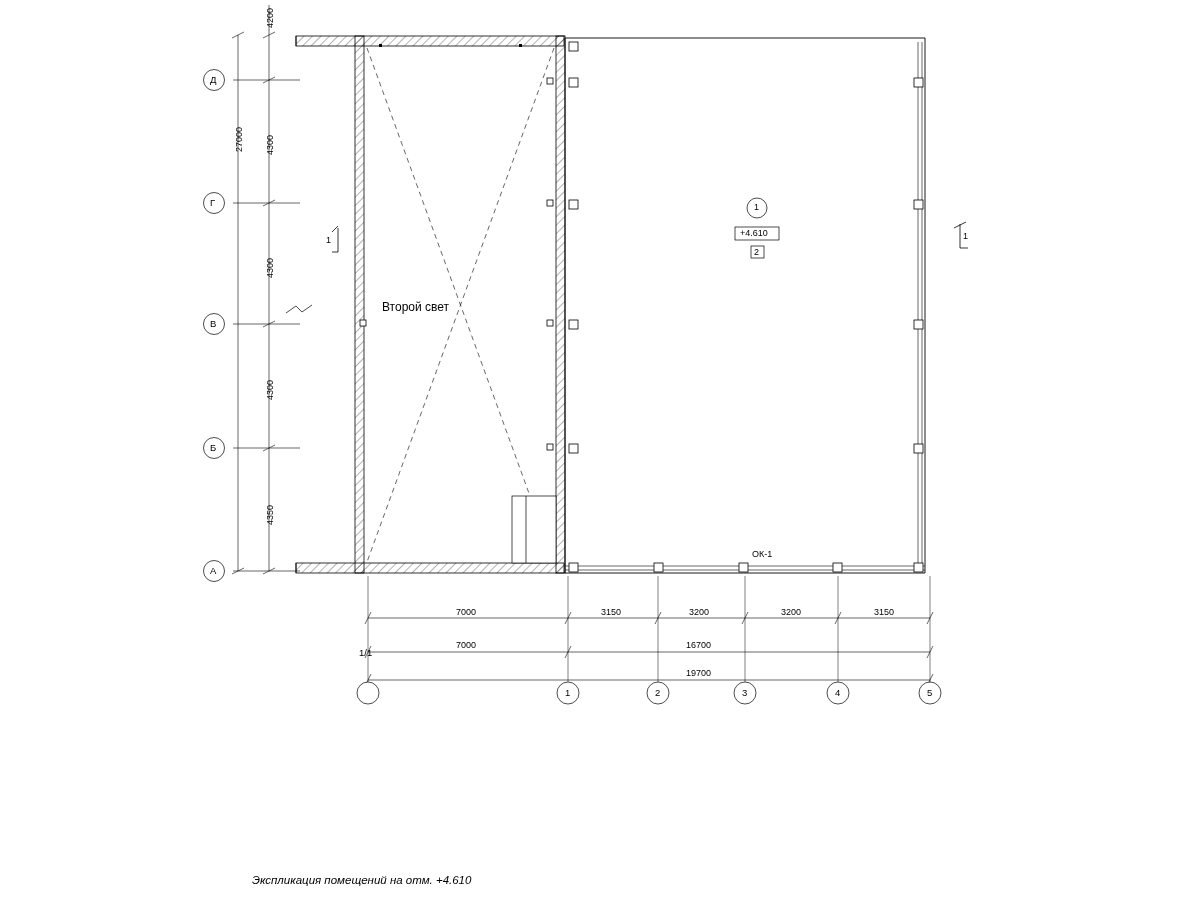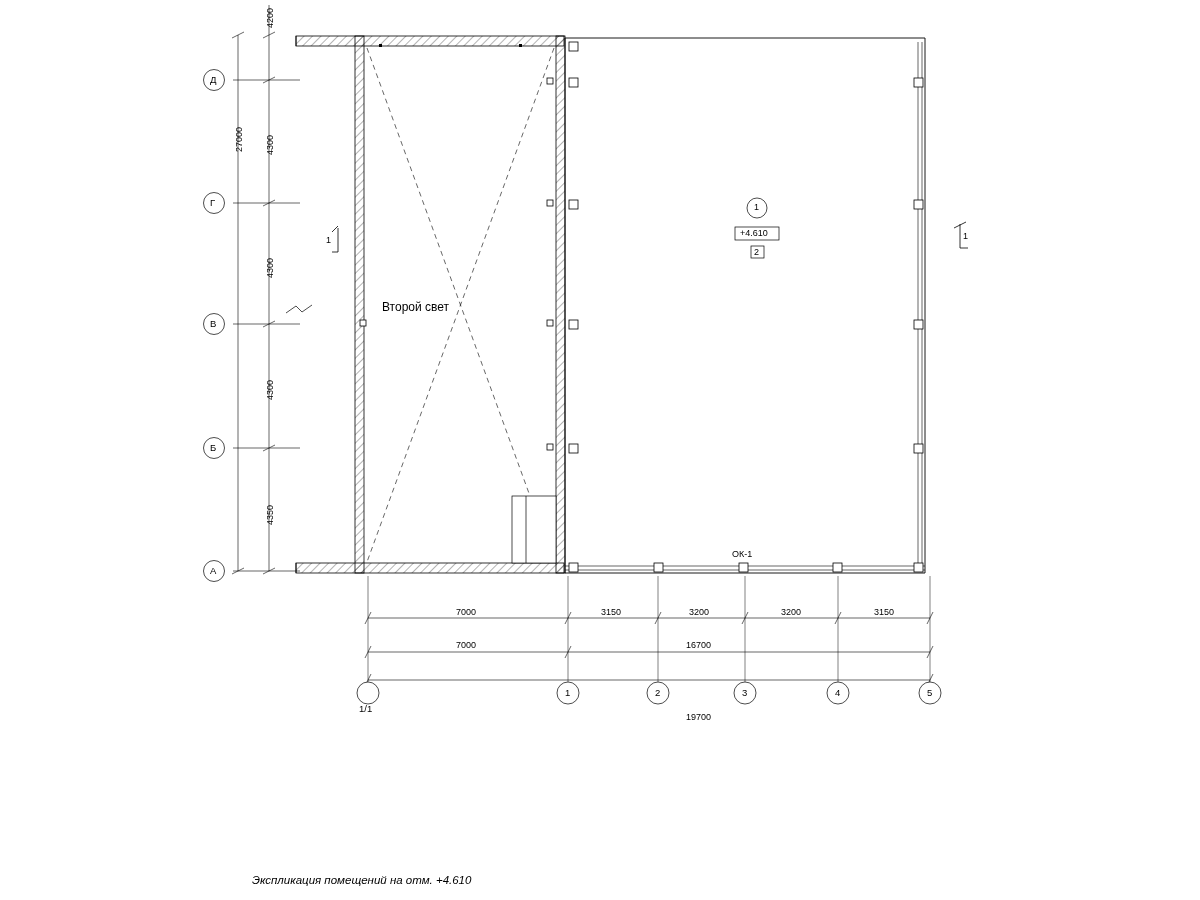--- a/index.html
+++ b/index.html
@@ -228,21 +228,21 @@
       <circle cx="930" cy="693" r="11" fill="#fff" stroke="#000" stroke-width="0.7"></circle>
     </g>
   </svg>
 
   <div class="lbl bubble-text" style="left:210px; top:75px;">Д</div>
   <div class="lbl bubble-text" style="left:210px; top:198px;">Г</div>
   <div class="lbl bubble-text" style="left:210px; top:319px;">В</div>
   <div class="lbl bubble-text" style="left:210px; top:443px;">Б</div>
   <div class="lbl bubble-text" style="left:210px; top:566px;">А</div>
 
-  <div class="lbl bubble-text" style="left:359px; top:704px;">1/1</div>
+  <div class="lbl bubble-text" style="left:359px; top:648px;">1/1</div>
   <div class="lbl bubble-text" style="left:565px; top:688px;">1</div>
   <div class="lbl bubble-text" style="left:655px; top:688px;">2</div>
   <div class="lbl bubble-text" style="left:742px; top:688px;">3</div>
   <div class="lbl bubble-text" style="left:835px; top:688px;">4</div>
   <div class="lbl bubble-text" style="left:927px; top:688px;">5</div>
 
   <div class="lbl vert" style="left:266px; top:28px;">4200</div>
   <div class="lbl vert" style="left:266px; top:155px;">4300</div>
   <div class="lbl vert" style="left:266px; top:278px;">4300</div>
   <div class="lbl vert" style="left:266px; top:400px;">4300</div>
@@ -251,26 +251,26 @@
 
   <div class="lbl" style="left:456px; top:608px;">7000</div>
   <div class="lbl" style="left:601px; top:608px;">3150</div>
   <div class="lbl" style="left:689px; top:608px;">3200</div>
   <div class="lbl" style="left:781px; top:608px;">3200</div>
   <div class="lbl" style="left:874px; top:608px;">3150</div>
 
   <div class="lbl" style="left:456px; top:641px;">7000</div>
   <div class="lbl" style="left:686px; top:641px;">16700</div>
 
-  <div class="lbl" style="left:686px; top:669px;margin-top:44px;">19700</div>
+  <div class="lbl" style="left:686px; top:669px;">19700</div>
 
   <div class="lbl" style="left:382px; top:301px; font-size:12px;">Второй свет</div>
   <div class="lbl" style="left:754px; top:203px;">1</div>
   <div class="lbl" style="left:740px; top:229px;text-align:center;">+4.610</div>
   <div class="lbl" style="left:754px; top:248px;">2</div>
-  <div class="lbl" style="left:732px; top:550px;">ОК-1</div>
+  <div class="lbl" style="left:752px; top:550px;">ОК-1</div>
 
   <div class="lbl" style="left:326px; top:236px;">1</div>
   <div class="lbl" style="left:963px; top:232px;">1</div>
 
   <div class="title-caption">Экспликация помещений на отм. +4.610</div>
 
 </div>
 
 </body></html>

